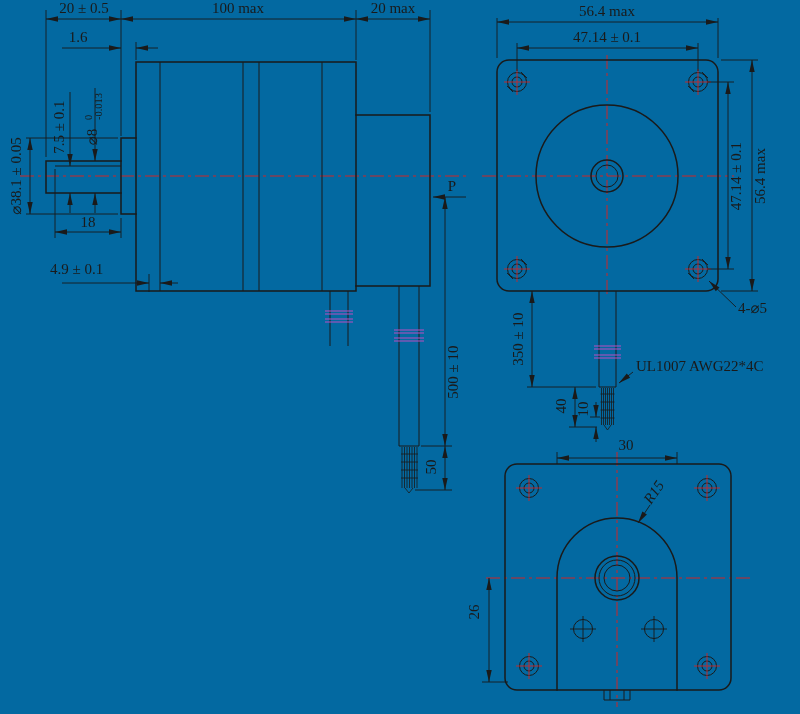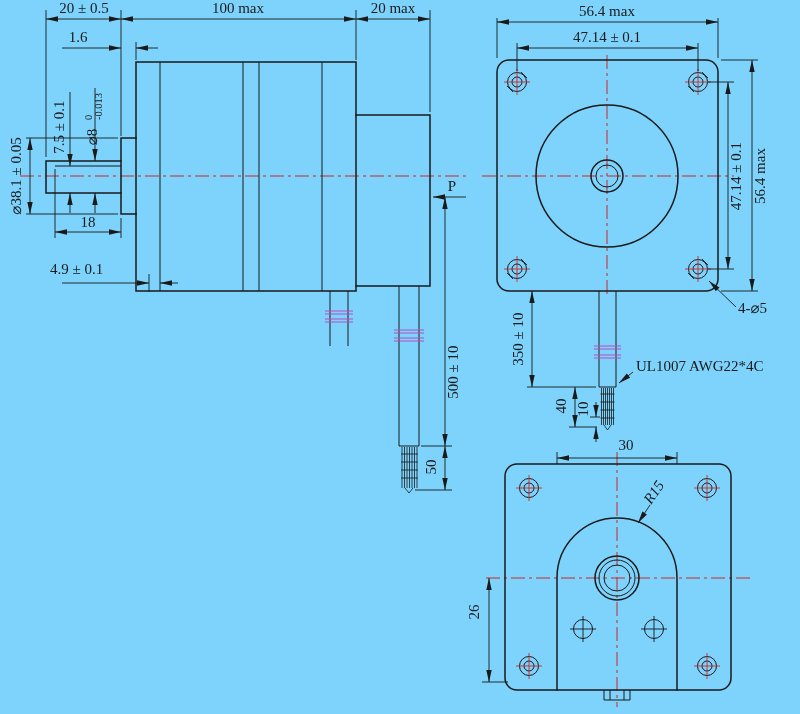--- a/index.html
+++ b/index.html
@@ -1,16 +1,16 @@
 <!DOCTYPE html>
 <html><head>
 <meta charset="utf-8">
 <style>
   html,body{margin:0;padding:0;background:#fff;}
-  .wrap{width:800px;height:714px;background:#7dd3fc;position:relative;overflow:hidden;
+  .wrap{width:800px;height:714px;background:#0369a1;position:relative;overflow:hidden;
         font-family:"Liberation Serif","DejaVu Serif",serif;}
   svg{display:block;}
   svg text{font-family:"Liberation Serif","DejaVu Serif",serif;fill:#1a1a1a;}
   .t{font-size:15px;text-anchor:middle;}
   .st{text-anchor:start;}
   .ts{font-size:10.5px;}
   .ti{font-style:italic;}
   .ol{stroke:#1a1a1a;stroke-width:1.5;fill:none;stroke-linecap:square;}
   .in{stroke:#1a1a1a;stroke-width:1;fill:none;}
   .thin{stroke:#1a1a1a;stroke-width:0.9;fill:none;}

